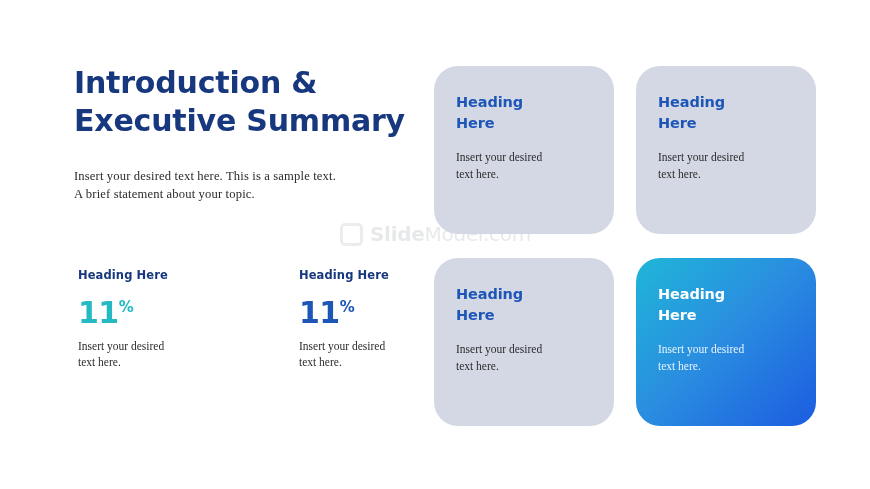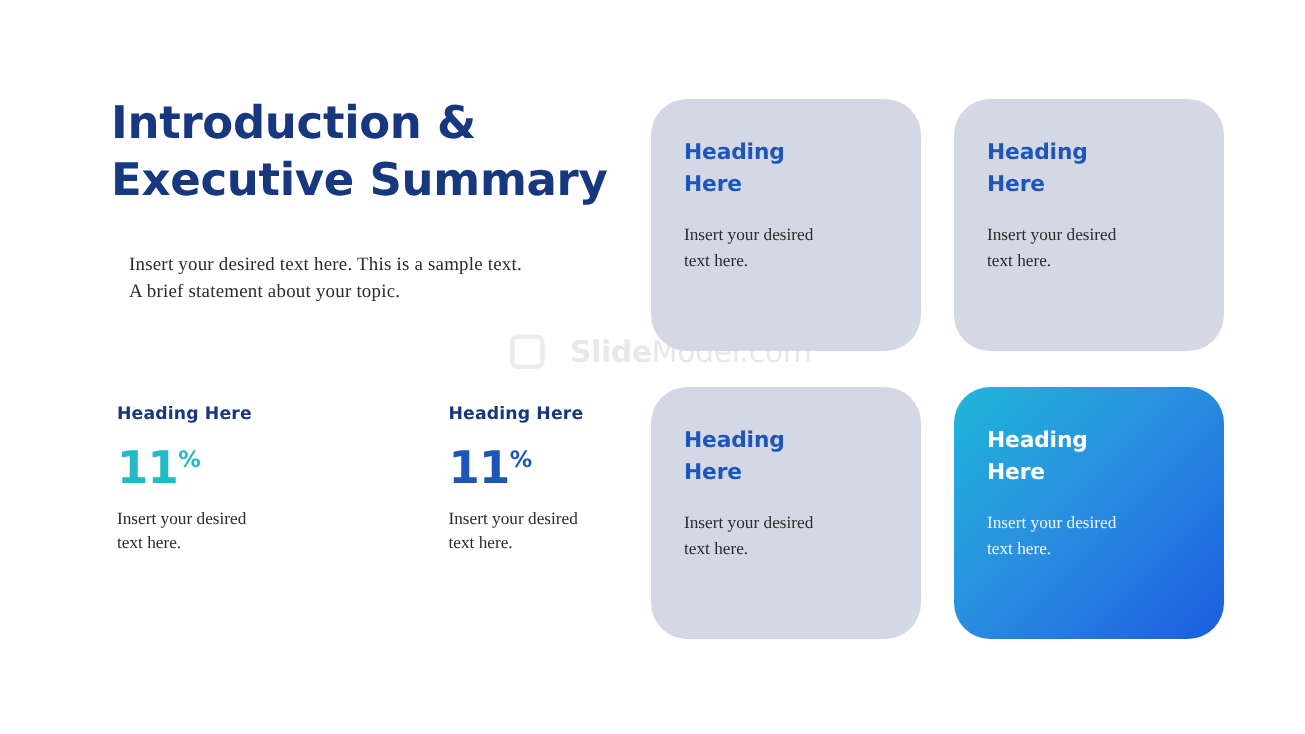--- a/index.html
+++ b/index.html
@@ -36,21 +36,21 @@
     font-weight: bold;
     font-size: 30px;
     line-height: 1.28;
     color: #17377e;
     letter-spacing: -0.2px;
     margin: 0;
     white-space: pre-line;
   }
 
   .intro-paragraph {
-    margin: 12px;
+    margin: 0;
     margin-top: 26px;
     font-size: 12.6px;
     line-height: 1.45;
     color: #2b2b2b;
     letter-spacing: 0.15px;
     white-space: pre-line;
     font-family: "Liberation Serif", serif;
   }
 
   
@@ -94,21 +94,21 @@
     font-family: "Liberation Serif", serif;
   }
 
   
   .watermark {
     position: absolute;
     left: 340px;
     top: 222px;
     display: flex;
     align-items: center;
-    gap: 17px;
+    gap: 7px;
     opacity: 0.13;
     pointer-events: none;
   }
   .watermark .wm-logo {
     width: 23px;
     height: 23px;
     border-radius: 5px;
     border: 3px solid #6b7280;
     box-sizing: border-box;
   }

